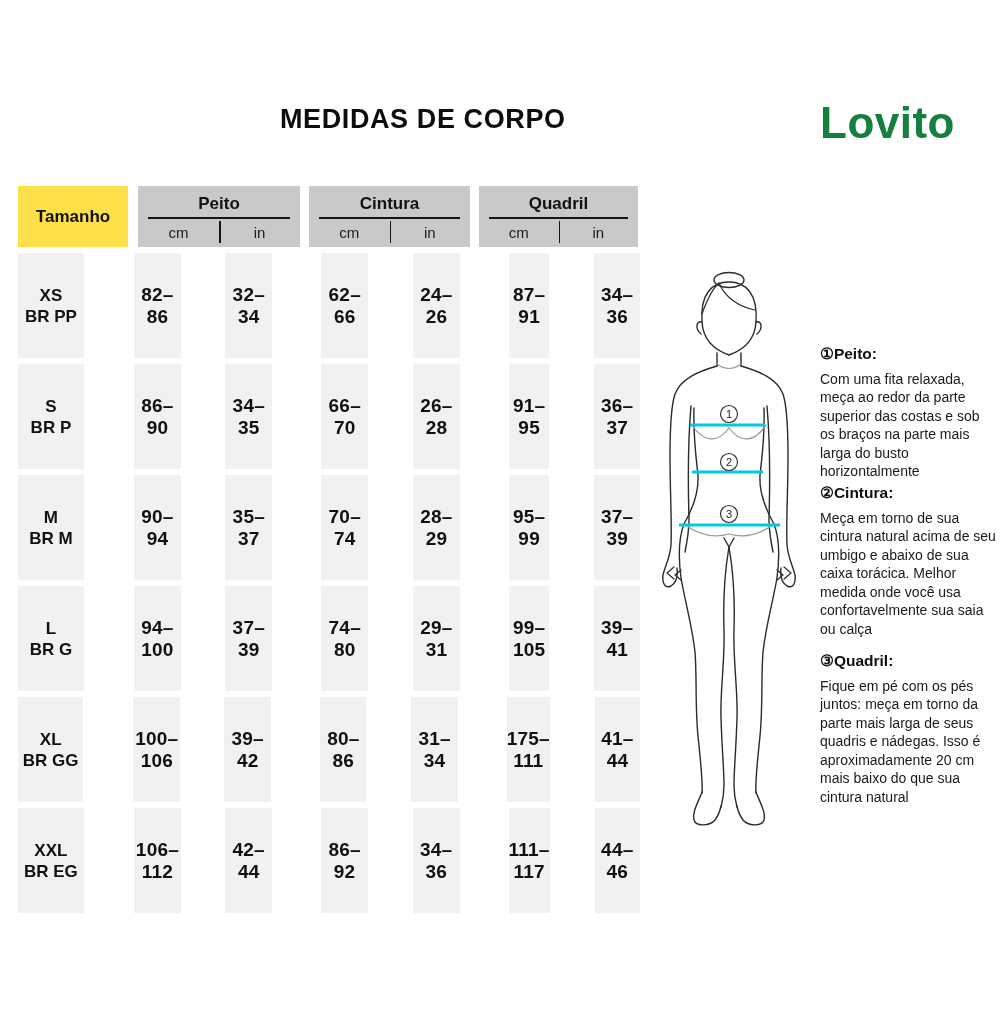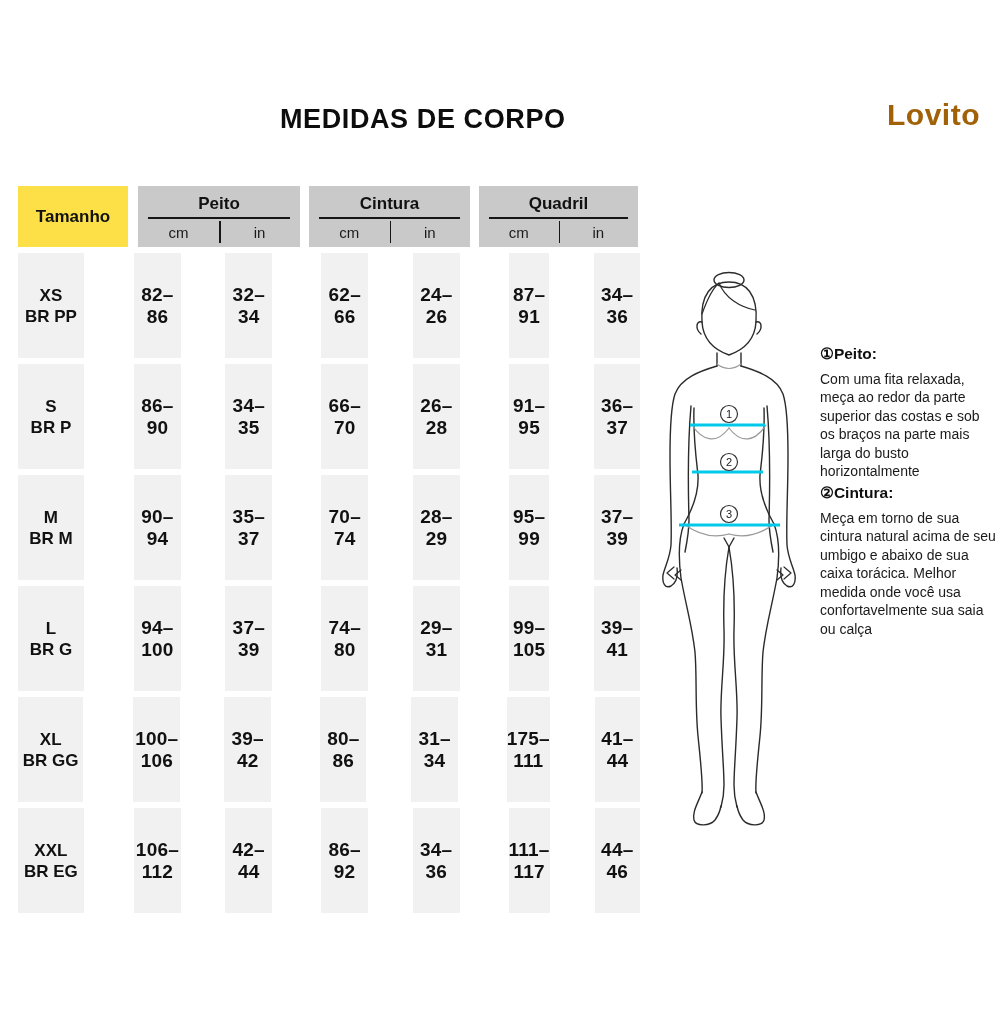--- a/index.html
+++ b/index.html
@@ -18,25 +18,25 @@
     left: 280px; top: 104px; width: 440px;
     text-align: left;
     font-size: 27px;
     font-weight: 900;
     letter-spacing: 0.6px;
     color: #0d0d0d;
   }
   .brand {
     position: absolute;
     right: 20px; top: 98px; width: 160px;
-    text-align: right;
-    font-size: 30px;
+    text-align: left;
+    font-size: 44px;
     font-weight: 700;
     letter-spacing: 0.5px;
-    color: #a16207;
+    color: #15803d;
   }
   
   .sizetable { position: absolute; left: 18px; top: 186px; width: 622px; }
   .trow { display: flex; }
   .cell {
     background: #f1f1f1;
     display: flex;
     flex-direction: column;
     align-items: center;
     justify-content: center;
@@ -266,14 +266,18 @@
   <div class="instr i2">
     <h4><span>②</span><span>Cintura:</span></h4>
     <p>Meça em torno de sua cintura natural acima de seu umbigo e abaixo de sua caixa torácica. Melhor medida onde você usa confortavelmente sua saia ou calça</p>
   </div>
 
   <div class="instr i1">
     <h4><span>①</span><span>Peito:</span></h4>
     <p>Com uma fita relaxada, meça ao redor da parte superior das costas e sob os braços na parte mais larga do busto horizontalmente</p>
   </div>
 
+  <div class="instr i3">
+    <h4><span>③</span><span>Quadril:</span></h4>
+    <p>Fique em pé com os pés juntos: meça em torno da parte mais larga de seus quadris e nádegas. Isso é aproximadamente 20 cm mais baixo do que sua cintura natural</p>
+  </div>
 
 </div>
 
 </body></html>

